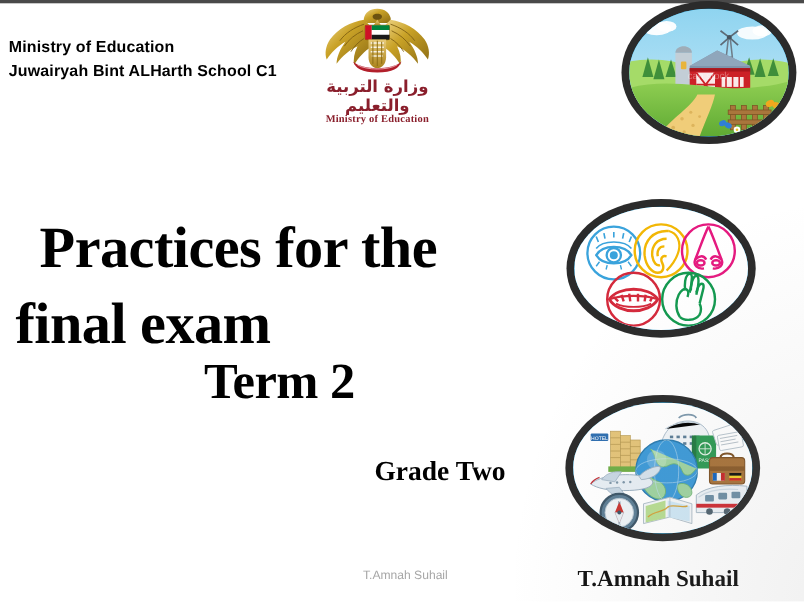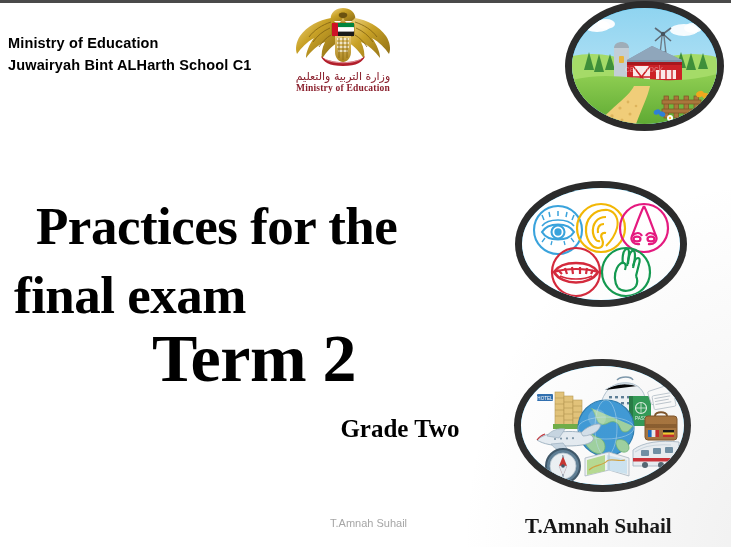--- a/index.html
+++ b/index.html
@@ -56,22 +56,22 @@
     position: absolute;
     left: 287px;
     top: 4px;
     width: 112px;
     height: 100px;
     text-align: center;
   }
   .moe-falcon { width: 112px; height: 66px; display: block; }
   .moe-ar {
     font-family: "DejaVu Sans", sans-serif;
-    font-size: 11px;
-    font-weight: normal;
+    font-size: 15px;
+    font-weight: bold;
     color: #8a1f2c;
     line-height: 1.1;
     direction: rtl;
     margin-top: 1px;
   }
   .moe-en {
     font-family: "Liberation Serif", serif;
     font-size: 9.5px;
     font-weight: bold;
     color: #8a1f2c;
@@ -113,21 +113,21 @@
   .title-l1 { text-align: left; padding-left: 22px; }
   .title-l2 { text-align: left; padding-right: 24px; }
   .term {
     position: absolute;
     left: 14px;
     top: 322px;
     width: 480px;
     text-align: center;
     font-family: "Liberation Serif", serif;
     font-weight: bold;
-    font-size: 68px;
+    font-size: 46px;
     line-height: 1.08;
     color: #000000;
     letter-spacing: -0.5px;
   }
   .grade {
     position: absolute;
     left: 250px;
     top: 415px;
     width: 300px;
     text-align: center;

